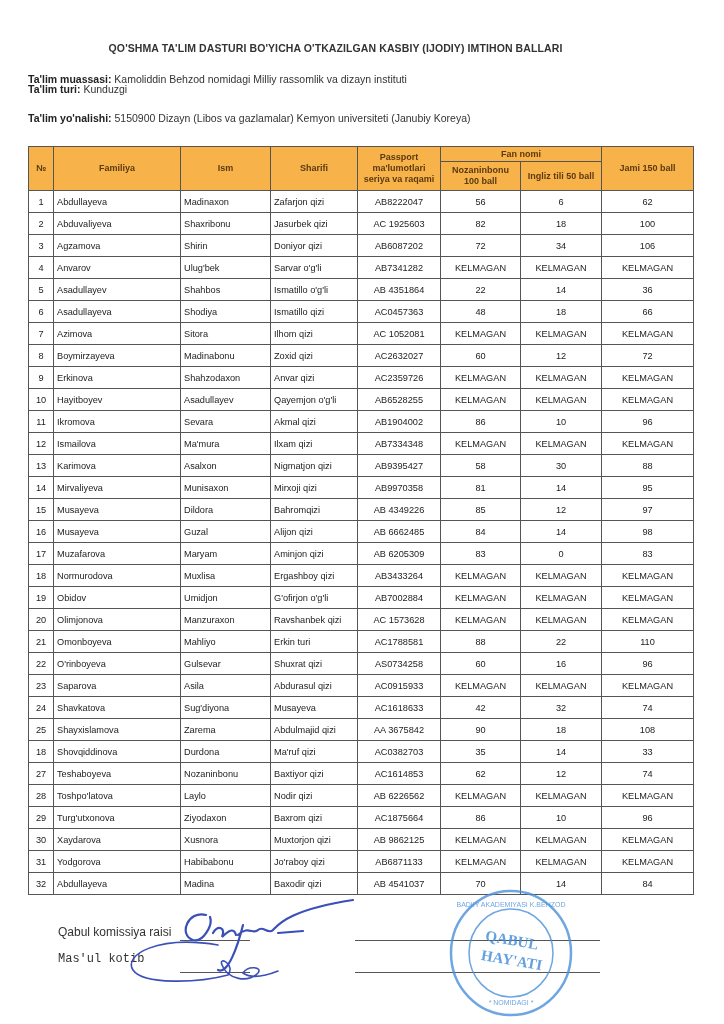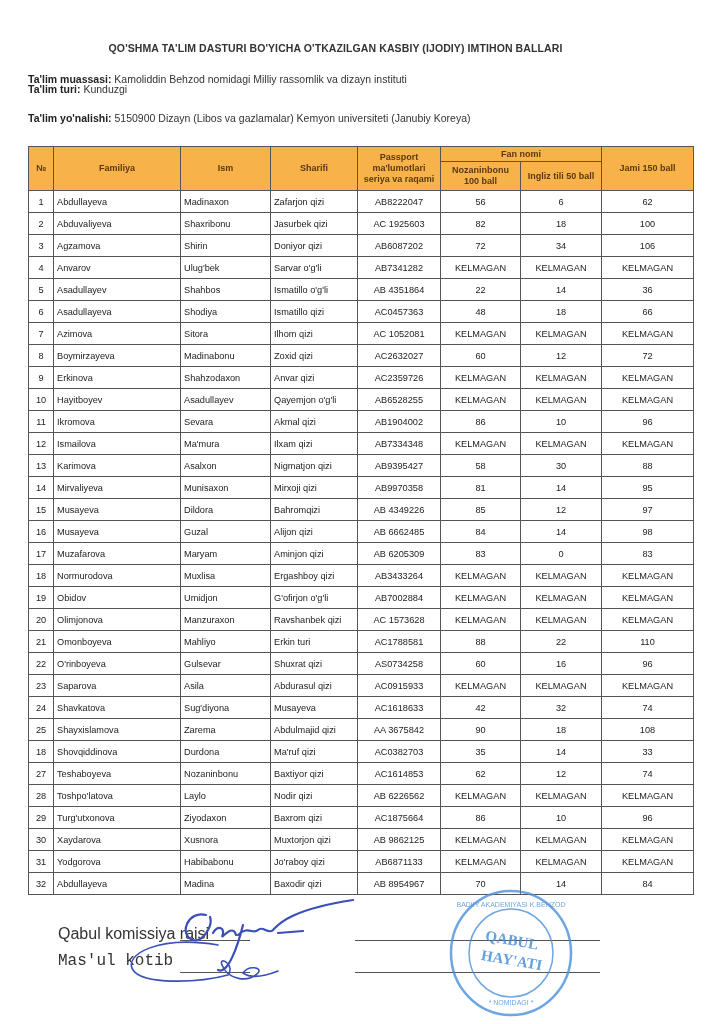--- a/index.html
+++ b/index.html
@@ -11,21 +11,21 @@
   .meta b { font-weight: bold; color: #222; }
   .meta1 { top: 73px; } .meta2 { top: 83px; } .meta3 { top: 112px; }
   table { position: absolute; top: 146px; left: 28px; border-collapse: collapse;
           width: 665px; table-layout: fixed; font-size: 9.2px; }
   th, td { border: 1px solid #555; padding: 0 3px; height: 21px; white-space: nowrap; overflow: hidden; }
   th { background: #f8b24a; color: #5a3a10; font-weight: bold; text-align: center; font-size: 9px; line-height: 11px; }
   thead tr.h1 th { height: 14px; }
   thead tr.h2 th { height: 28px; }
   td.c { text-align: center; }
   td.l { text-align: left; }
-  .sig-label { position: absolute; left: 58px; font-size: 16px; color: #333; }
+  .sig-label { position: absolute; left: 58px; font-size: 12px; color: #333; }
   .sig-label.a { top: 925px; } .sig-label.b { top: 952px; font-family: Liberation Mono, monospace; }
   .line { position: absolute; height: 1px; background: #555; }
   .sig { position: absolute; }
 </style>
 </head>
 <body>
 
 <div class="title">QO'SHMA TA'LIM DASTURI BO'YICHA O'TKAZILGAN KASBIY (IJODIY)  IMTIHON BALLARI</div>
 
 <div class="meta meta1">
@@ -376,21 +376,21 @@
         <td class="c">AB6871133</td>
         <td class="c">KELMAGAN</td>
         <td class="c">KELMAGAN</td>
         <td class="c">KELMAGAN</td>
       </tr>
       <tr>
         <td class="c">32</td>
         <td class="l">Abdullayeva</td>
         <td class="l">Madina</td>
         <td class="l">Baxodir qizi</td>
-        <td class="c">AB 8954967</td>
+        <td class="c">AB 4541037</td>
         <td class="c">70</td>
         <td class="c">14</td>
         <td class="c">84</td>
       </tr>
     </tbody>
 </table>
 
 <div class="sig-label a">Qabul komissiya raisi</div>
 <div class="sig-label b">Mas'ul kotib</div>
 <div class="line" style="left:180px; top:940px; width:70px;"></div>

